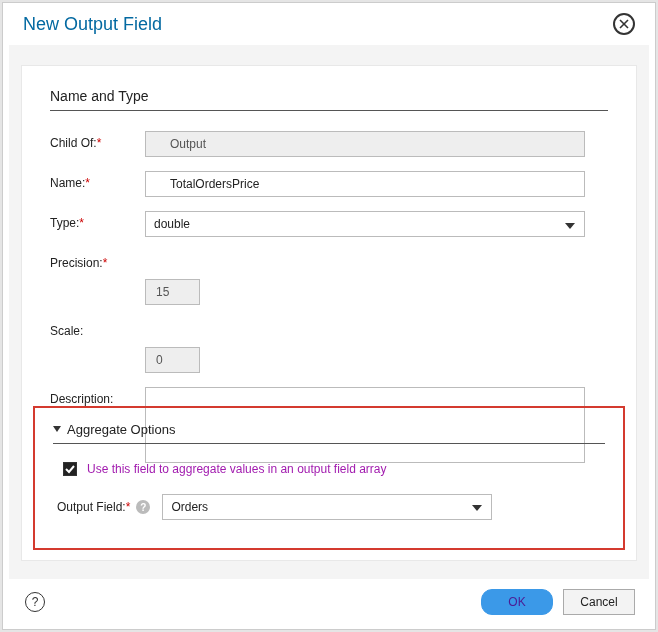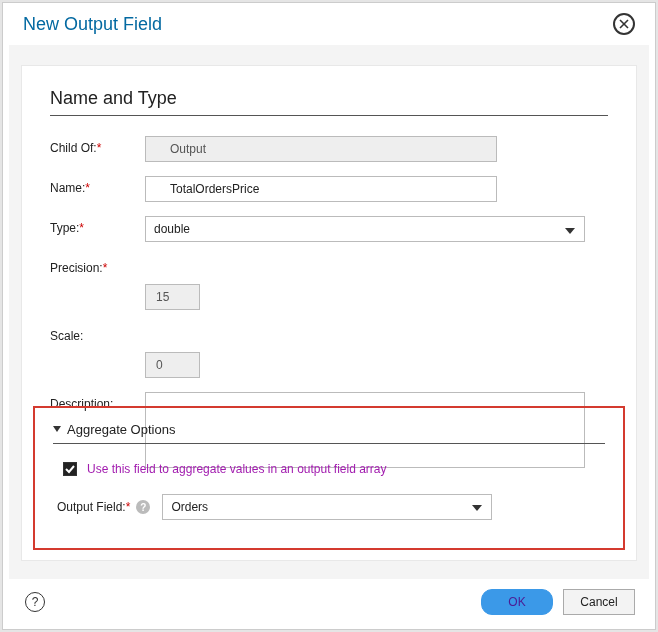--- a/index.html
+++ b/index.html
@@ -50,21 +50,21 @@
     overflow: hidden;
   }
   .card {
     background: #fff;
     border: 1px solid #e8e8e8;
     padding: 22px 28px 24px 28px;
     height: 100%;
     position: relative;
   }
   .section-title {
-    font-size: 18px;
+    font-size: 14px;
     color: #222;
     margin: 0 0 6px 0;
   }
   .section-divider {
     border: none;
     border-top: 1px solid #555;
     margin: 0 0 20px 0;
   }
   .form-row {
     display: flex;
@@ -83,21 +83,21 @@
     border: 1px solid #bbb;
     padding: 0 8px;
     font-size: 12px;
     color: #222;
     background: #fff;
   }
   .readonly {
     background: #eeeeee;
     color: #555;
   }
-  .wide { width: 352px; padding-left: 24px; }
+  .wide { width: 440px; padding-left: 24px; }
   .narrow { width: 55px; text-align: left; padding-left: 10px; margin-top: 28px; }
   .select-wrap {
     position: relative;
     width: 440px;
   }
   .select-wrap .text-input {
     width: 100%;
     padding-right: 28px;
   }
   .caret {

